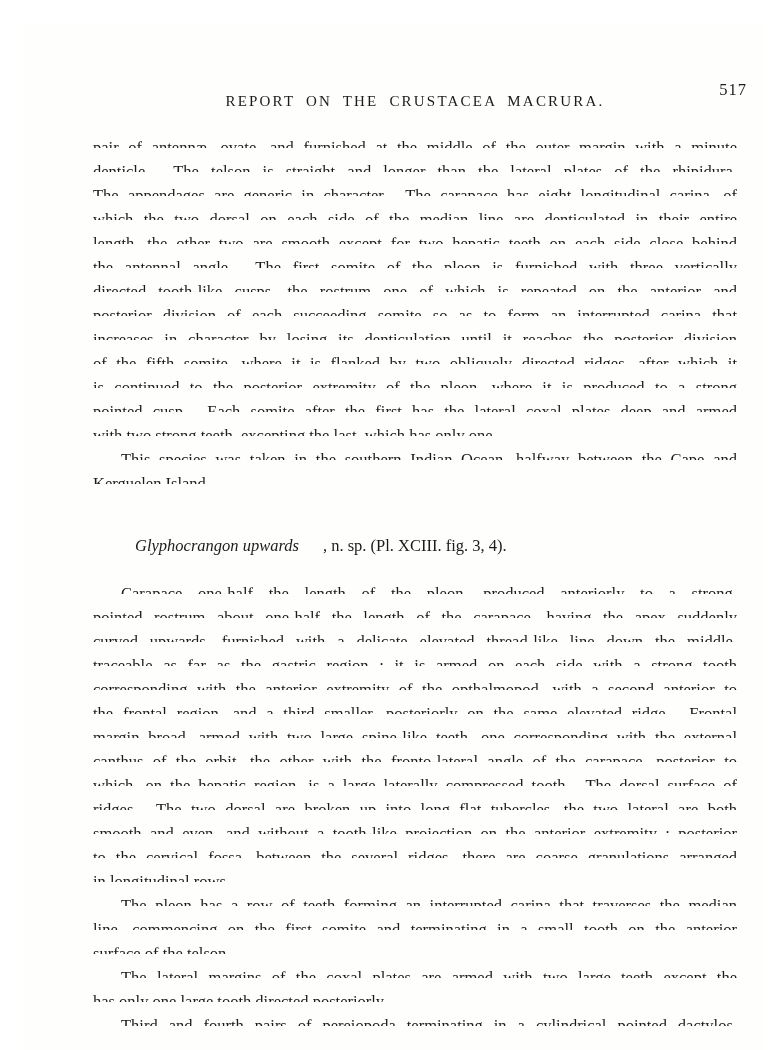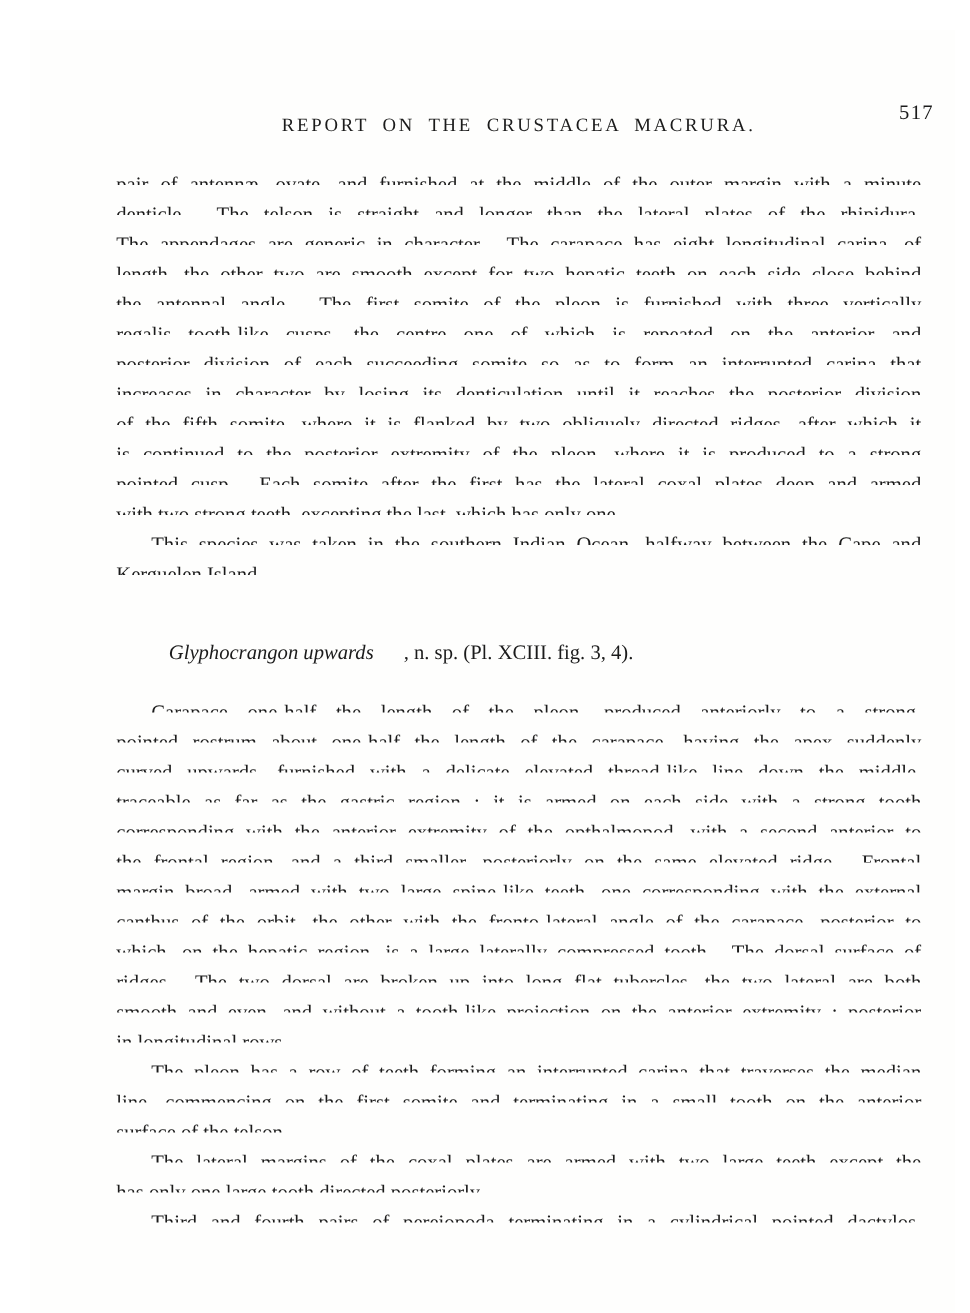--- a/index.html
+++ b/index.html
@@ -76,23 +76,24 @@
   <div class="running-header">
     <div class="header-title">REPORT ON THE CRUSTACEA MACRURA.</div>
     <div class="page-number">517</div>
   </div>
 
   <div class="content">
 
     <div class="line">pair of antennæ, ovate, and furnished at the middle of the outer margin with a minute</div>
     <div class="line">denticle.&nbsp; The telson is straight and longer than the lateral plates of the rhipidura.</div>
     <div class="line">The appendages are generic in character.&nbsp; The carapace has eight longitudinal carina, of</div>
+    <div class="line">which the two dorsal on each side of the median line are denticulated in their entire</div>
     <div class="line">length, the other two are smooth except for two hepatic teeth on each side close behind</div>
     <div class="line">the antennal angle.&nbsp; The first somite of the pleon is furnished with three vertically</div>
-    <div class="line">regalis tooth-like cusps, the centre one of which is repeated on the anterior and</div>
+    <div class="line">directed tooth-like cusps, the rostrum one of which is repeated on the anterior and</div>
     <div class="line">posterior division of each succeeding somite so as to form an interrupted carina that</div>
     <div class="line">increases in character by losing its denticulation until it reaches the posterior division</div>
     <div class="line">of the fifth somite, where it is flanked by two obliquely directed ridges, after which it</div>
     <div class="line">is continued to the posterior extremity of the pleon, where it is produced to a strong</div>
     <div class="line">pointed cusp.&nbsp; Each somite after the first has the lateral coxal plates deep and armed</div>
     <div class="line last">with two strong teeth, excepting the last, which has only one.</div>
 
     <div class="line ind">This species was taken in the southern Indian Ocean, halfway between the Cape and</div>
     <div class="line last">Kerguelen Island.</div>
 
@@ -103,20 +104,21 @@
     <div class="line">pointed rostrum about one-half the length of the carapace, having the apex suddenly</div>
     <div class="line">curved upwards, furnished with a delicate elevated thread-like line down the middle,</div>
     <div class="line">traceable as far as the gastric region ; it is armed on each side with a strong tooth</div>
     <div class="line">corresponding with the anterior extremity of the opthalmopod, with a second anterior to</div>
     <div class="line">the frontal region, and a third smaller, posteriorly on the same elevated ridge.&nbsp; Frontal</div>
     <div class="line">margin broad, armed with two large spine-like teeth, one corresponding with the external</div>
     <div class="line">canthus of the orbit, the other with the fronto-lateral angle of the carapace, posterior to</div>
     <div class="line">which, on the hepatic region, is a large laterally compressed tooth.&nbsp; The dorsal surface of</div>
     <div class="line">ridges.&nbsp; The two dorsal are broken up into long flat tubercles, the two lateral are both</div>
     <div class="line">smooth and even, and without a tooth-like projection on the anterior extremity ; posterior</div>
+    <div class="line">to the cervical fossa, between the several ridges, there are coarse granulations arranged</div>
     <div class="line last">in longitudinal rows.</div>
 
     <div class="line ind">The pleon has a row of teeth forming an interrupted carina that traverses the median</div>
     <div class="line">line, commencing on the first somite and terminating in a small tooth on the anterior</div>
     <div class="line last">surface of the telson.</div>
 
     <div class="line ind">The lateral margins of the coxal plates are armed with two large teeth except the</div>
     <div class="line last">has only one large tooth directed posteriorly.</div>
 
     <div class="line ind">Third and fourth pairs of pereiopoda terminating in a cylindrical pointed dactylos,</div>

